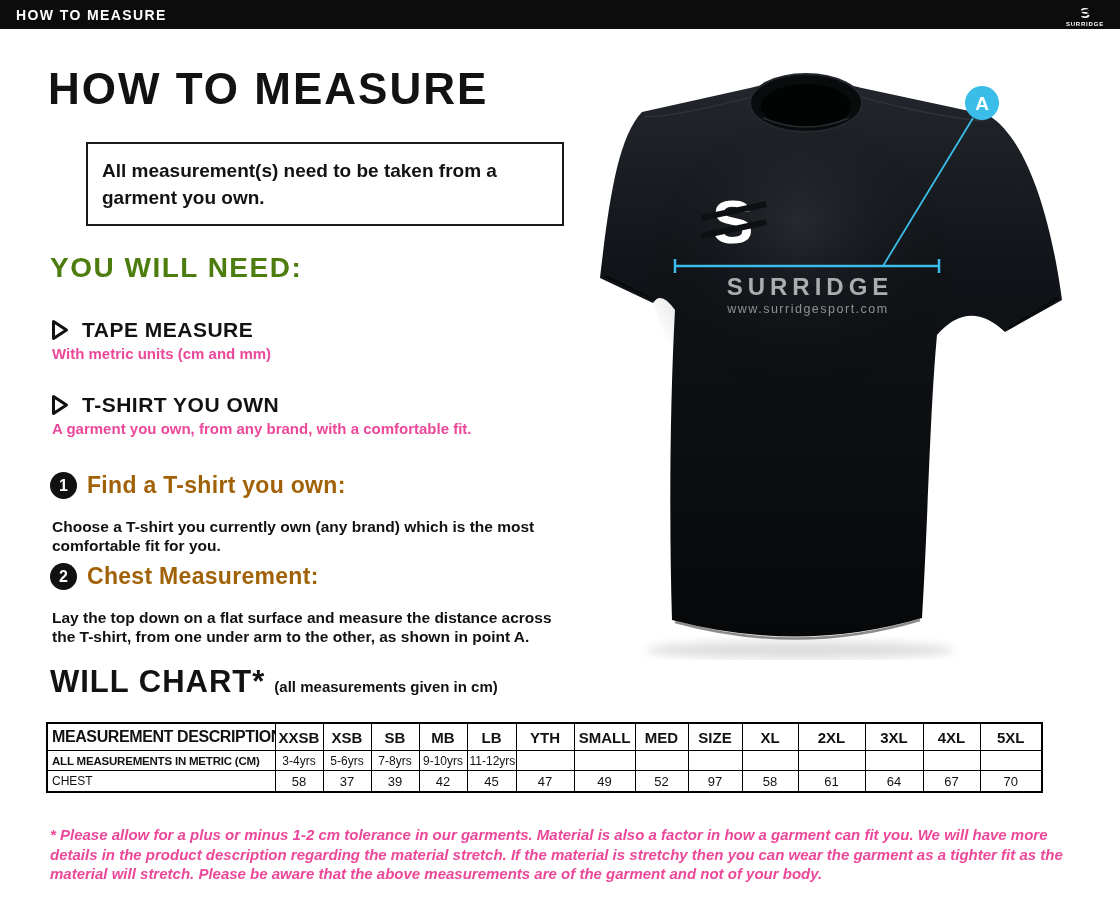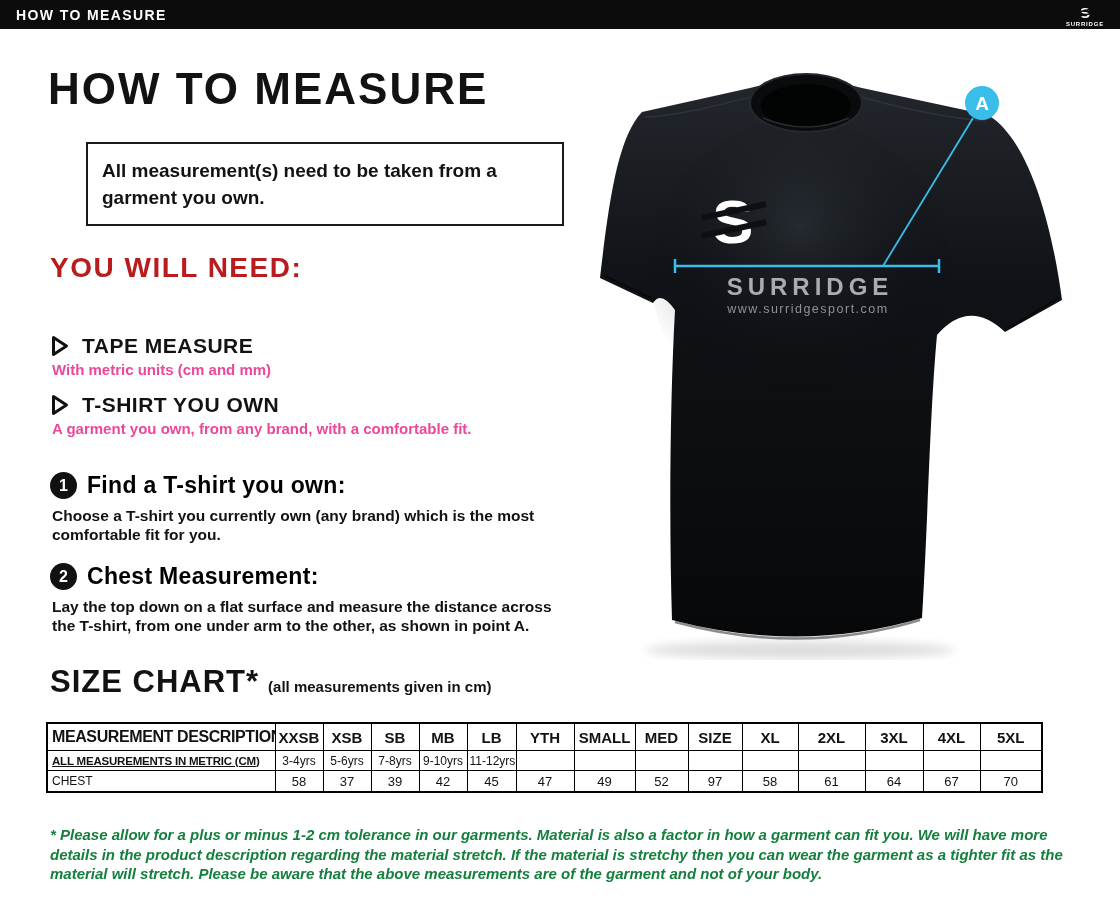--- a/index.html
+++ b/index.html
@@ -21,68 +21,68 @@
     position:absolute;left:48px;top:64px;margin:0;
     font-size:44px;font-weight:800;letter-spacing:2px;color:#121212;
   }
   .notice-box{
     position:absolute;left:50px;top:142px;width:446px;
     border:2px solid #1a1a1a;padding:13px 14px;
     font-size:19px;font-weight:bold;line-height:27px;color:#121212;margin-left:36px;
   }
   .need-title{
     position:absolute;left:50px;top:252px;margin:0;
-    font-size:28px;font-weight:800;letter-spacing:1.5px;color:#b91c1c;
+    font-size:28px;font-weight:800;letter-spacing:1.5px;color:#4d7c0f;
   }
   .need-item{position:absolute;left:50px;}
   .need-item .row{display:flex;align-items:center;gap:12px;}
   .need-label{font-size:21px;font-weight:800;letter-spacing:.5px;color:#121212;}
   .need-desc{font-size:15px;font-weight:bold;margin-top:3px;margin-left:2px;color:#ec4899;}
-  #need-0{top:334px;}
+  #need-0{top:318px;}
   #need-1{top:393px;}
   .step{position:absolute;left:50px;}
   #step-0{top:472px;}
   #step-1{top:563px;}
   .step .row{display:flex;align-items:center;gap:10px;}
   .step-num{
     width:27px;height:27px;border-radius:50%;background:#111;color:#fff;
     display:flex;align-items:center;justify-content:center;
     font-size:16px;font-weight:bold;flex:0 0 27px;
   }
-  .step-title{font-size:23px;font-weight:800;letter-spacing:.3px;color:#000000;}
+  .step-title{font-size:23px;font-weight:800;letter-spacing:.3px;color:#a16207;}
   .step-desc{
-    font-size:15.5px;font-weight:bold;line-height:19px;margin-top:7px;margin-left:2px;
+    font-size:15.5px;font-weight:bold;line-height:19px;margin-top:18px;margin-left:2px;
     width:525px;color:#121212;
   }
   .sizechart-head{
     position:absolute;left:50px;top:666px;display:flex;align-items:flex-end;gap:9px;
   }
   .sizechart-title{font-size:31px;font-weight:800;letter-spacing:1px;color:#121212;line-height:1;}
   .sizechart-sub{font-size:15px;font-weight:bold;color:#121212;padding-bottom:2px;}
   
   .size-table{
     position:absolute;left:46px;top:722px;width:860px;
     border-collapse:collapse;table-layout:fixed;border:2px solid #000;
   }
   .size-table th,.size-table td{
     border:1px solid #000;text-align:center;vertical-align:middle;
     padding:0 2px;overflow:hidden;white-space:nowrap;color:#121212;
   }
   .size-table thead th{height:26px;font-size:15px;font-weight:bold;}
   .size-table thead th:first-child{font-size:16px;text-align:left;padding-left:4px;letter-spacing:-0.4px;}
   .size-table tbody tr:nth-child(1) td{height:19px;font-size:12px;}
   .size-table tbody tr:nth-child(1) td:first-child{
-    font-weight:bold;font-size:11.5px;text-align:left;padding-left:4px;letter-spacing:-0.2px;text-decoration:underline;
+    font-weight:bold;font-size:11.5px;text-align:left;padding-left:4px;letter-spacing:-0.2px;
   }
   .size-table tbody tr:nth-child(2) td{height:20px;font-size:13px;}
   .size-table tbody tr:nth-child(2) td:first-child{font-size:12px;text-align:left;padding-left:4px;}
   
   .footnote{
     position:absolute;left:50px;top:810px;width:1028px;
-    font-size:15px;font-weight:bold;font-style:italic;line-height:19.5px;color:#15803d;
+    font-size:15px;font-weight:bold;font-style:italic;line-height:19.5px;color:#ec4899;
   }
   
   .shirt-figure{position:absolute;left:585px;top:60px;width:490px;height:600px;margin:0;}
 </style>
 </head>
 <body>
 
 <header class="topbar">
   <span class="topbar-title">HOW TO MEASURE</span>
   <div class="topbar-logo">
@@ -131,21 +131,21 @@
 
 <div class="step" id="step-1">
   <div class="row">
     <span class="step-num">2</span>
     <span class="step-title">Chest Measurement:</span>
   </div>
   <div class="step-desc">Lay the top down on a flat surface and measure the distance across the T-shirt, from one under arm to the other, as shown in point A.</div>
 </div>
 
 <div class="sizechart-head">
-  <span class="sizechart-title">SIZE CHART*</span>
+  <span class="sizechart-title">WILL CHART*</span>
   <span class="sizechart-sub">(all measurements given in cm)</span>
 </div>
 
 <table class="size-table">
     <colgroup>
       <col style="width: 228px;">
       <col style="width: 48px;">
       <col style="width: 48px;">
       <col style="width: 48px;">
       <col style="width: 48px;">

